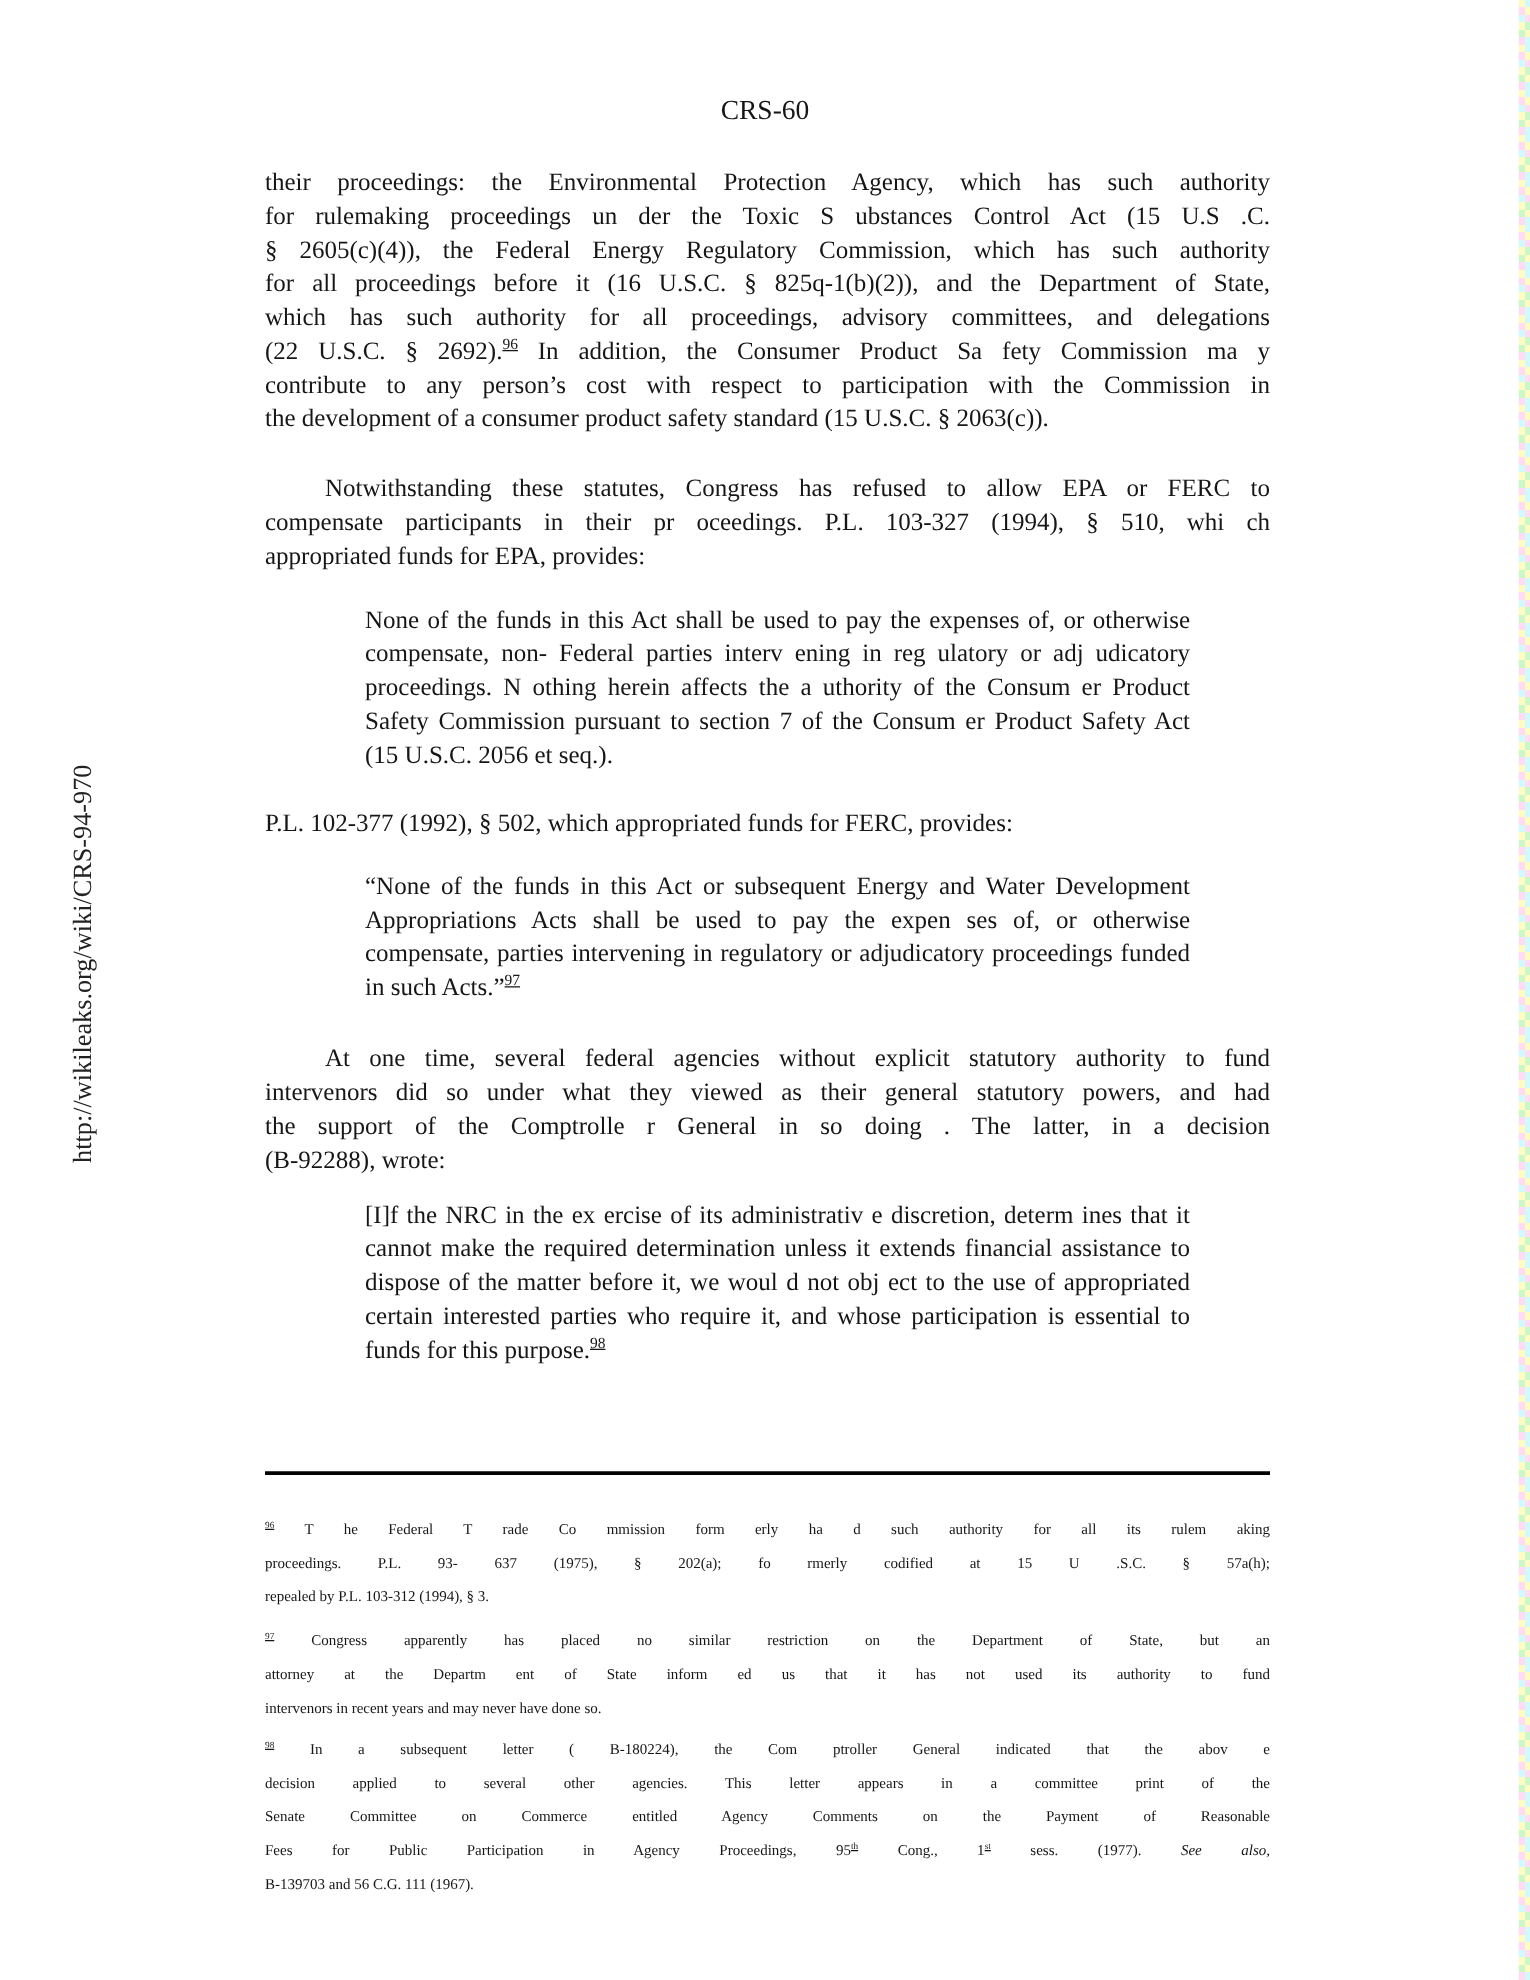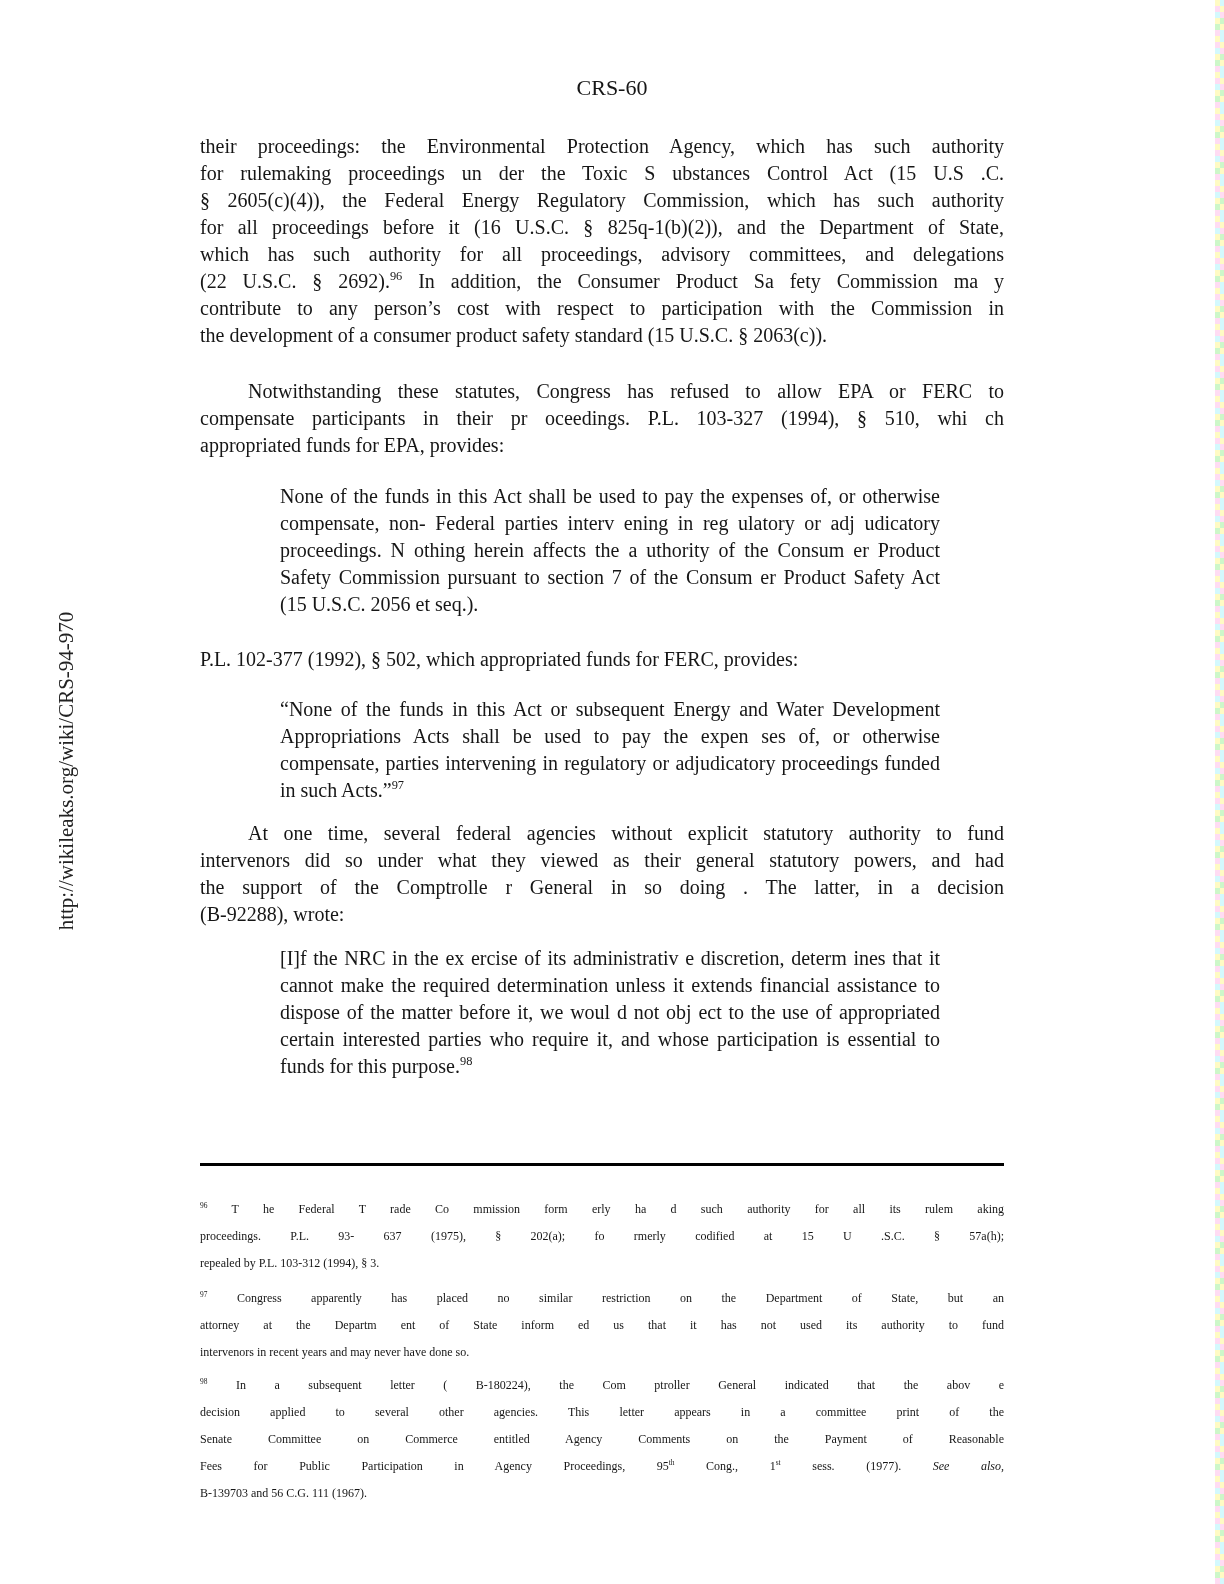--- a/index.html
+++ b/index.html
@@ -9,32 +9,32 @@
     background: #ffffff;
     color: #161616;
     font-family: "Liberation Serif", "DejaVu Serif", serif;
     overflow: hidden;
   }
   .page-header {
     position: absolute; top: 74px; left: 0; width: 1224px;
     text-align: center; font-size: 22px; line-height: 27px;
   }
   .content {
-    position: absolute; left: 200px; top: 133px; width: 804px;
+    position: absolute; left: 212px; top: 133px; width: 804px;
     font-size: 20px; line-height: 27px;
   }
   .blockquote { margin-left: 80px; margin-right: 64px; }
   .ln { text-align: justify; text-align-last: justify; }
   .ln.last { text-align-last: left; }
   .ln.indent { text-indent: 48px; }
   .rule { height: 3px; background: #000; margin-top: 83px; width: 100%; }
   .footnotes { font-size: 12px; margin-top: 30px; }
   .footnote { margin-top: 8px; }
   .footnote:first-child { margin-top: 0; }
-  sup { font-size: 62%; vertical-align: super; line-height: 0; }
+  sup { font-size: 62%; vertical-align: super; line-height: 0; text-decoration: underline; }
   .watermark {
     position: absolute; left: 66px; top: 771px;
     transform: translate(-50%, -50%) rotate(-90deg);
     white-space: nowrap;
     font-size: 21px; color: #222222;
   }
   .edge-strip {
     position: absolute; right: 0; top: 0; height: 1584px; width: 9px;
     display: flex;
   }
@@ -85,21 +85,21 @@
         </div>
         <div class="block paragraph" style="margin-top: 28px;">
           <div class="ln last">P.L. 102-377 (1992), § 502, which appropriated funds for FERC, provides:</div>
         </div>
         <div class="block blockquote" style="margin-top: 23px;">
           <div class="ln">“None of the funds in this Act or subsequent Energy and Water Development</div>
           <div class="ln">Appropriations Acts shall be used to pay the expen ses of, or otherwise</div>
           <div class="ln">compensate, parties intervening in regulatory or adjudicatory proceedings funded</div>
           <div class="ln last">in such Acts.”<sup>97</sup></div>
         </div>
-        <div class="block paragraph" style="margin-top: 16px;">
+        <div class="block paragraph" style="margin-top: 30px;">
           <div class="ln indent">At one time, several federal agencies without explicit statutory authority to fund</div>
           <div class="ln">intervenors did so under what they viewed as their general statutory powers, and had</div>
           <div class="ln">the support of the Comptrolle r General in so doing .  The latter, in a decision</div>
           <div class="ln last">(B-92288), wrote:</div>
         </div>
         <div class="block blockquote" style="margin-top: 17px;">
           <div class="ln">[I]f the NRC in the ex ercise of its administrativ e discretion, determ ines that it</div>
           <div class="ln">cannot make the required determination unless it extends financial assistance to</div>
           <div class="ln">dispose of the matter before it, we woul d not obj ect to the use of appropriated</div>
           <div class="ln">certain interested parties who require it, and whose participation is essential to</div>

